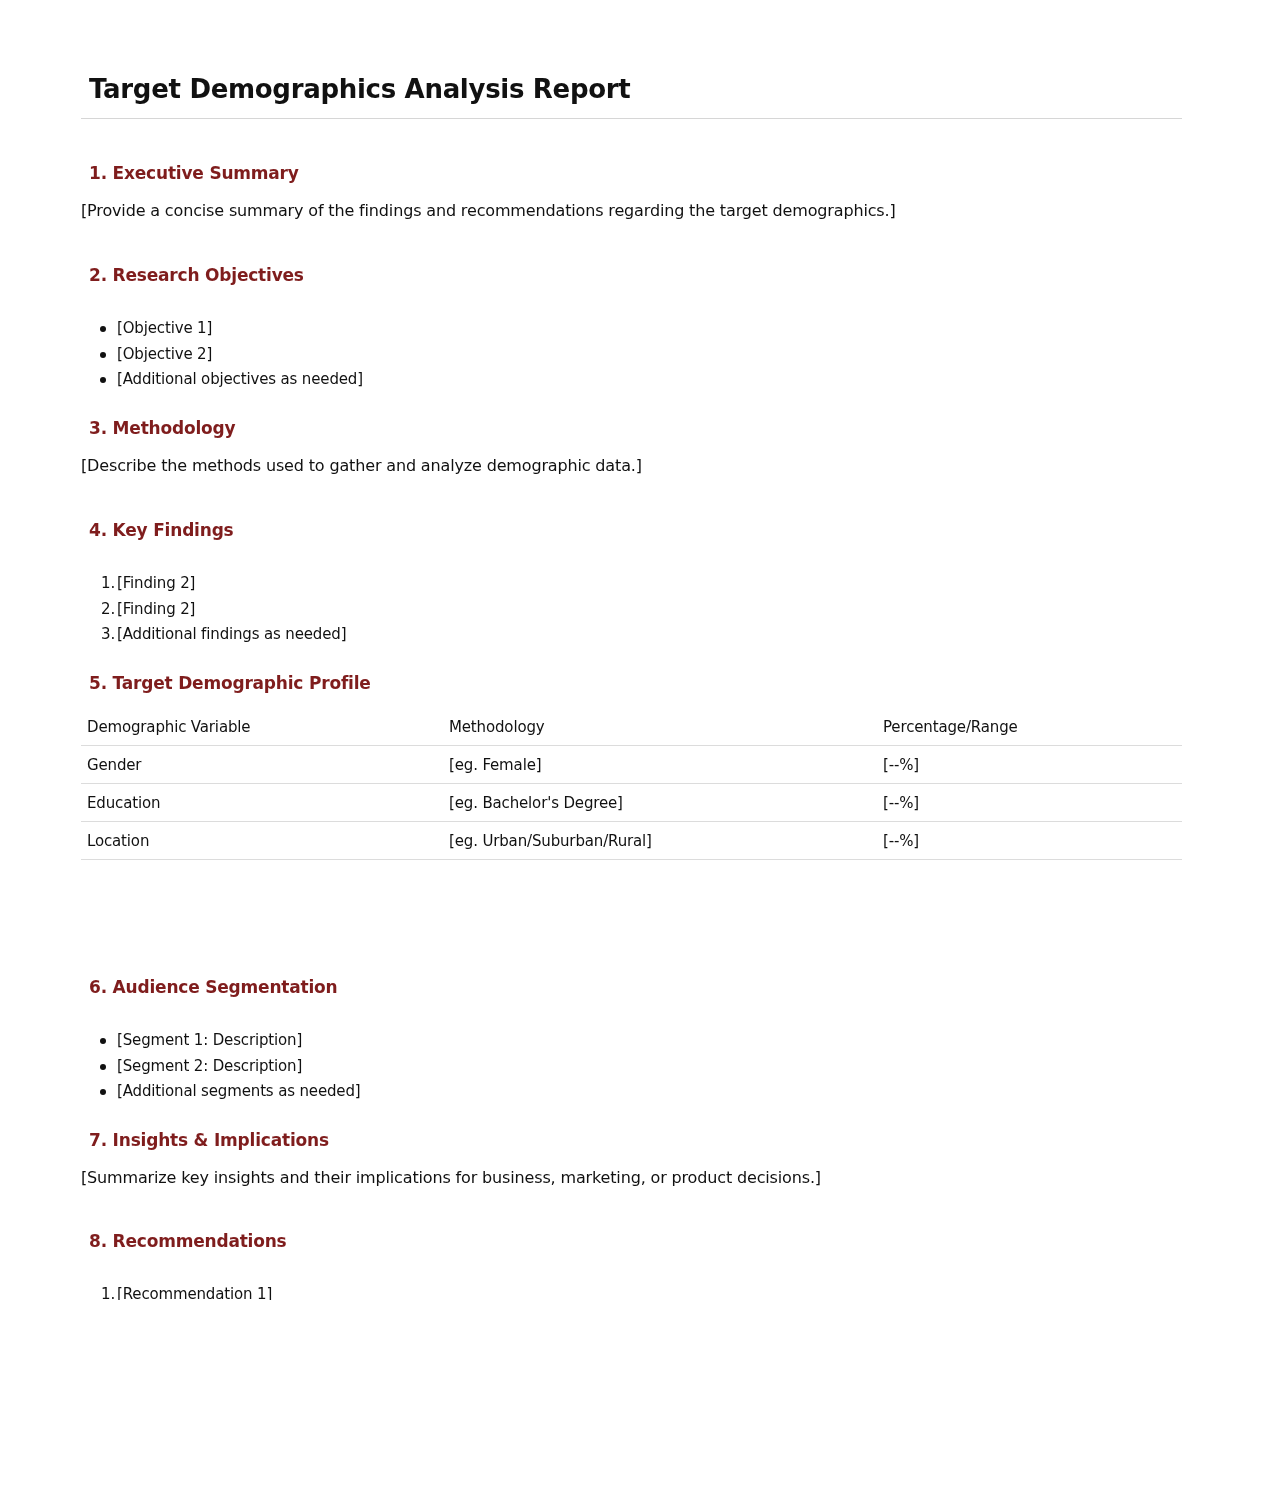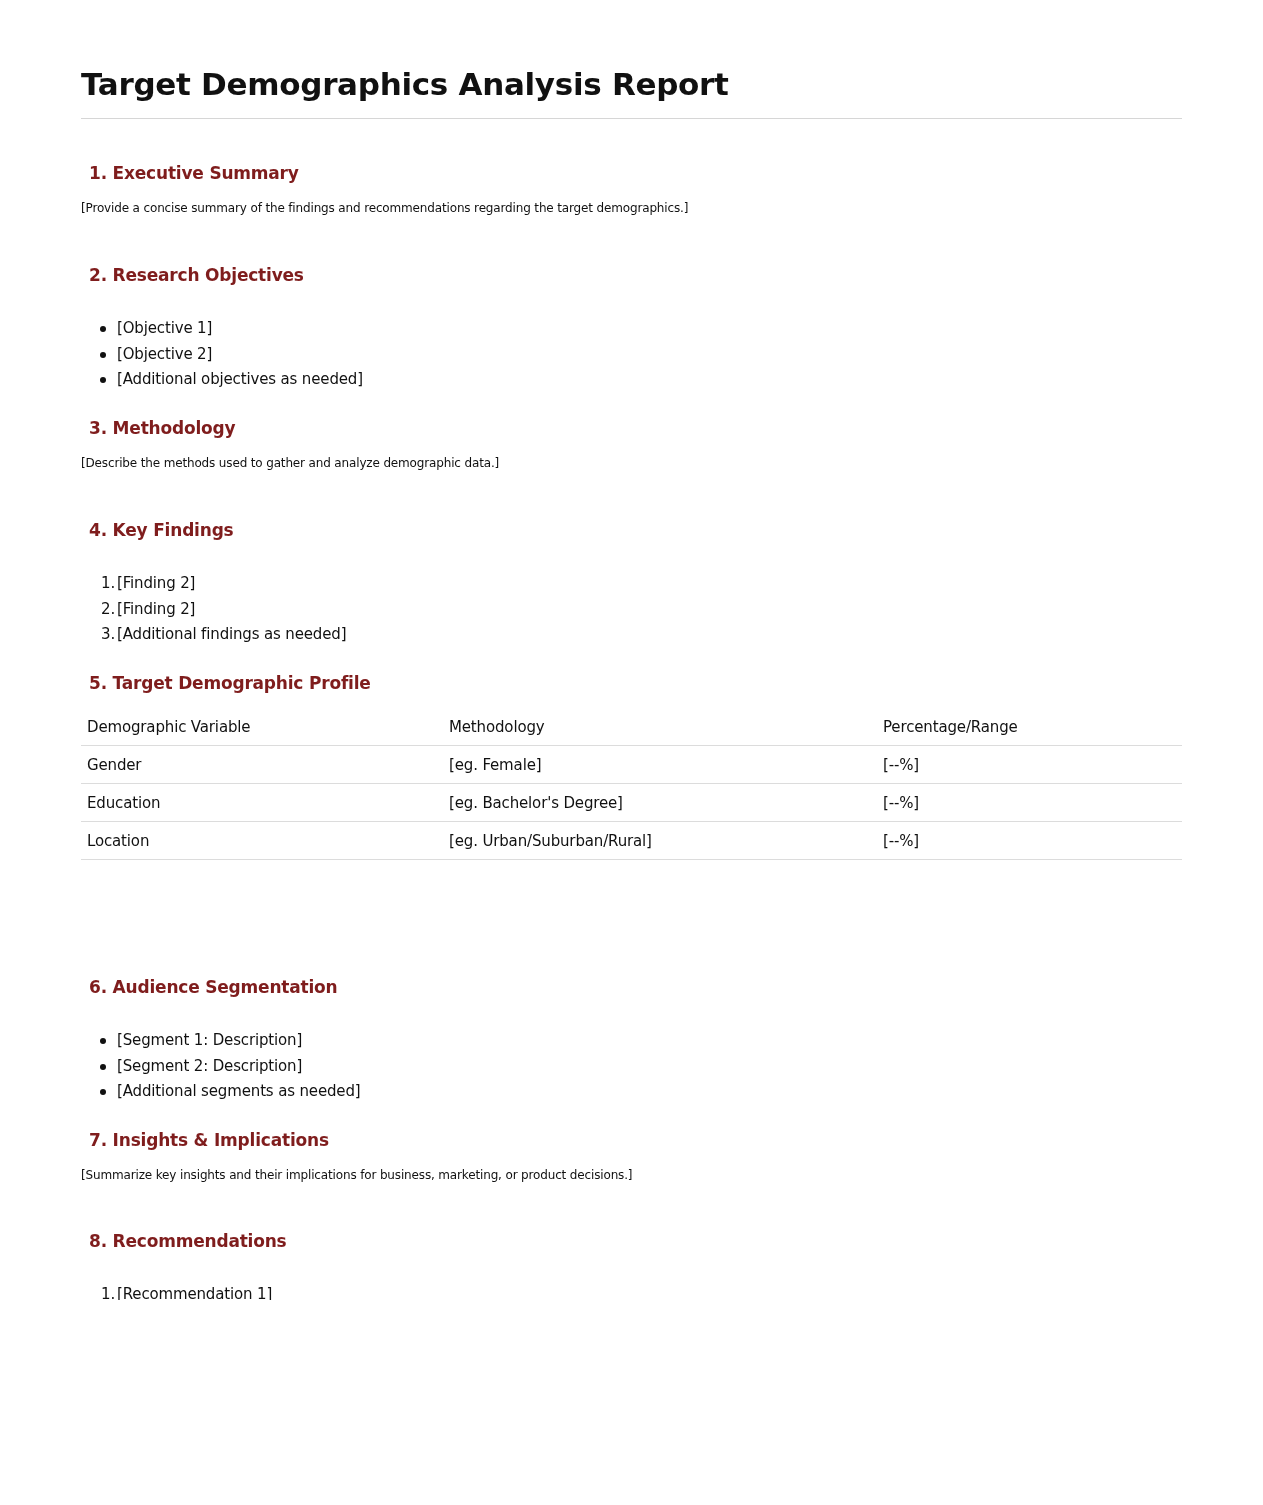--- a/index.html
+++ b/index.html
@@ -22,25 +22,25 @@
       height: 1300px;
       overflow: hidden;
     }
     .doc {
       position: absolute;
       left: 81px;
       top: 0;
       width: 1101px;
     }
     h1 {
-      margin: 0;
+      margin: 8px;
       position: absolute;
       top: 66px;
       left: 0;
-      font-size: 31px;
+      font-size: 26px;
       font-weight: bold;
       letter-spacing: -0.3px;
       color: #111;
       white-space: nowrap;
     }
     .title-rule {
       position: absolute;
       top: 118px;
       left: 0;
       width: 1101px;
@@ -54,21 +54,21 @@
       font-size: 17px;
       font-weight: bold;
       color: #7f1d1d;
       white-space: nowrap;
       letter-spacing: -0.2px;
     }
     .para {
       position: absolute;
       left: 0;
       margin: 0;
-      font-size: 12px;
+      font-size: 16px;
       color: #111;
       white-space: nowrap;
       letter-spacing: -0.15px;
     }
     ul.blist, ol.nlist {
       position: absolute;
       left: 0;
       margin: 16px;
       padding: 0;
       list-style: none;

